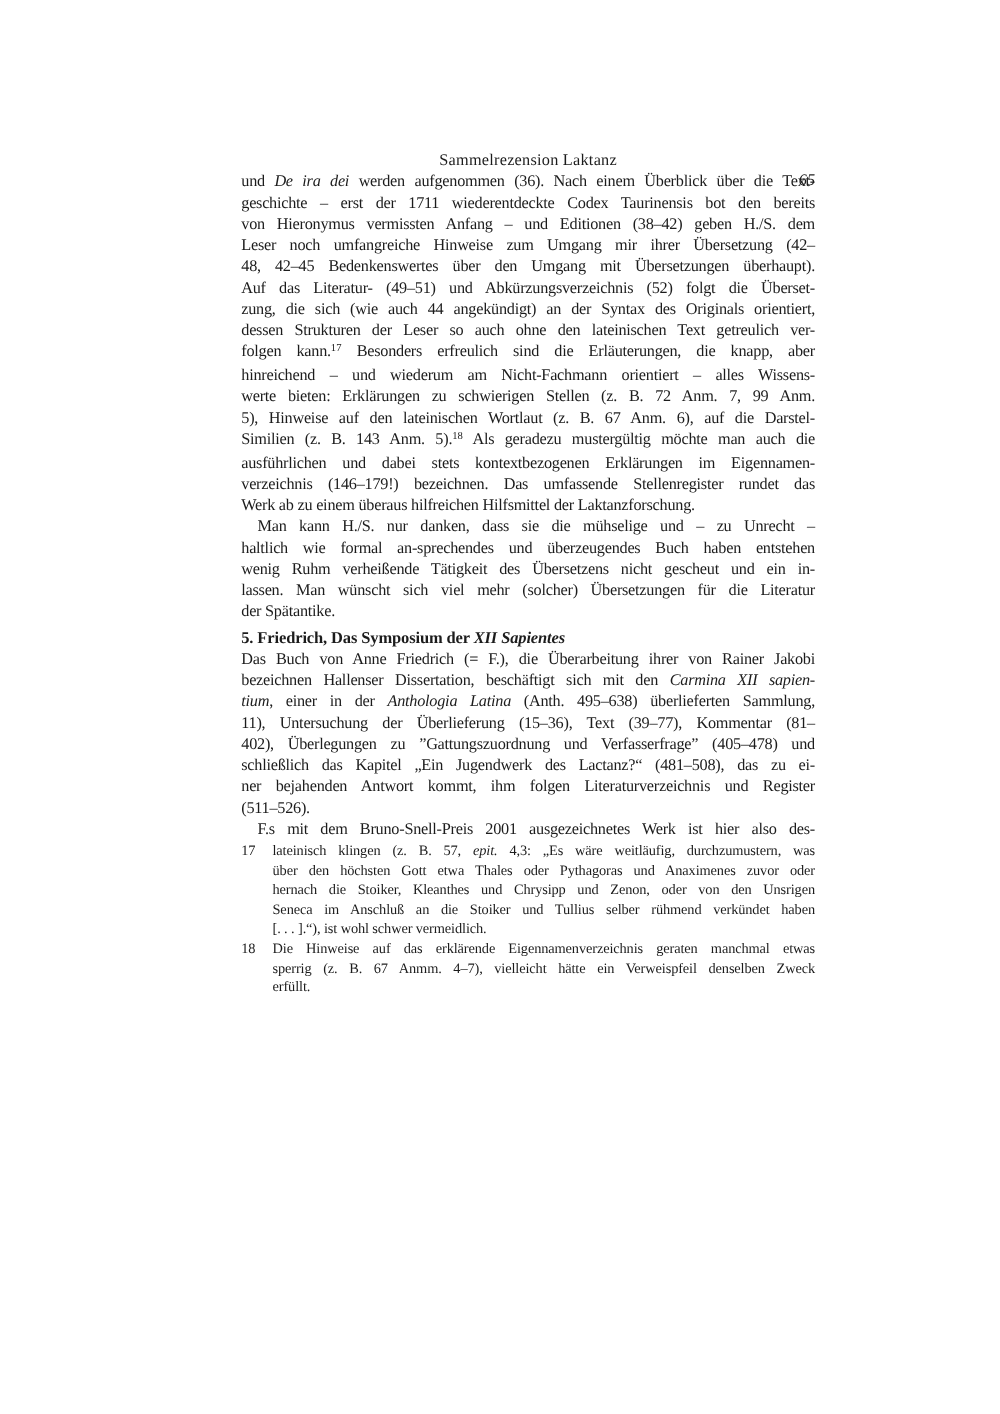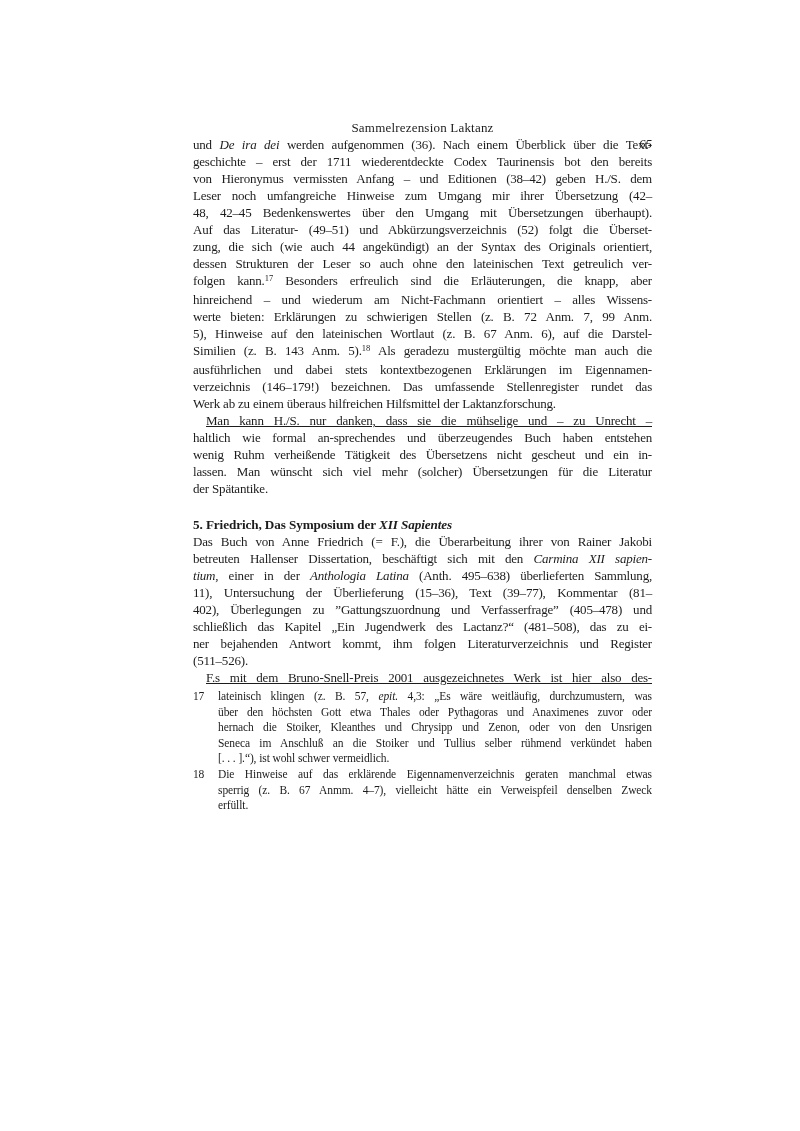--- a/index.html
+++ b/index.html
@@ -37,23 +37,23 @@
     letter-spacing: -0.2px;
   }
   .para { margin: 0; }
   .line {
     line-height: 17px;
     text-align: justify;
     text-align-last: justify;
     white-space: normal;
   }
   .line.left { text-align-last: left; }
-  .line.indent { text-indent: 13px; text-decoration: underline; }
+  .line.indent { text-indent: 13px; }
   .heading {
-    margin-top: 19px;
+    margin-top: 4px;
     font-weight: bold;
     font-size: 13.2px;
     letter-spacing: -0.1px;
   }
   .s-i { font-style: italic; }
   .s-b { font-weight: bold; }
   .s-bi { font-weight: bold; font-style: italic; }
   .s-sup {
     font-size: 8.5px;
     position: relative;
@@ -105,21 +105,21 @@
       <div class="para">
         <div class="line indent"><span>Man kann H./S. nur danken, dass sie die mühselige und – zu Unrecht –</span></div>
         <div class="line"><span>haltlich wie formal an-sprechendes und überzeugendes Buch haben entstehen</span></div>
         <div class="line"><span>wenig Ruhm verheißende Tätigkeit des Übersetzens nicht gescheut und ein in-</span></div>
         <div class="line"><span>lassen. Man wünscht sich viel mehr (solcher) Übersetzungen für die Literatur</span></div>
         <div class="line left"><span>der Spätantike.</span></div>
       </div>
       <div class="line left heading"><span class="s-b">5. Friedrich, Das Symposium der </span><span class="s-bi">XII Sapientes</span></div>
       <div class="para">
         <div class="line"><span>Das Buch von Anne Friedrich (= F.), die Überarbeitung ihrer von Rainer Jakobi</span></div>
-        <div class="line"><span>betreuten Hallenser Dissertation, beschäftigt sich mit den </span><span class="s-i">Carmina XII sapien-</span></div>
+        <div class="line"><span>bezeichnen Hallenser Dissertation, beschäftigt sich mit den </span><span class="s-i">Carmina XII sapien-</span></div>
         <div class="line"><span class="s-i">tium</span><span>, einer in der </span><span class="s-i">Anthologia Latina</span><span> (Anth. 495–638) überlieferten Sammlung,</span></div>
         <div class="line"><span>11), Untersuchung der Überlieferung (15–36), Text (39–77), Kommentar (81–</span></div>
         <div class="line"><span>402), Überlegungen zu ”Gattungszuordnung und Verfasserfrage” (405–478) und</span></div>
         <div class="line"><span>schließlich das Kapitel „Ein Jugendwerk des Lactanz?“ (481–508), das zu ei-</span></div>
         <div class="line"><span>ner bejahenden Antwort kommt, ihm folgen Literaturverzeichnis und Register</span></div>
         <div class="line left"><span>(511–526).</span></div>
       </div>
       <div class="para">
         <div class="line indent"><span>F.s mit dem Bruno-Snell-Preis 2001 ausgezeichnetes Werk ist hier also des-</span></div>
       </div>

